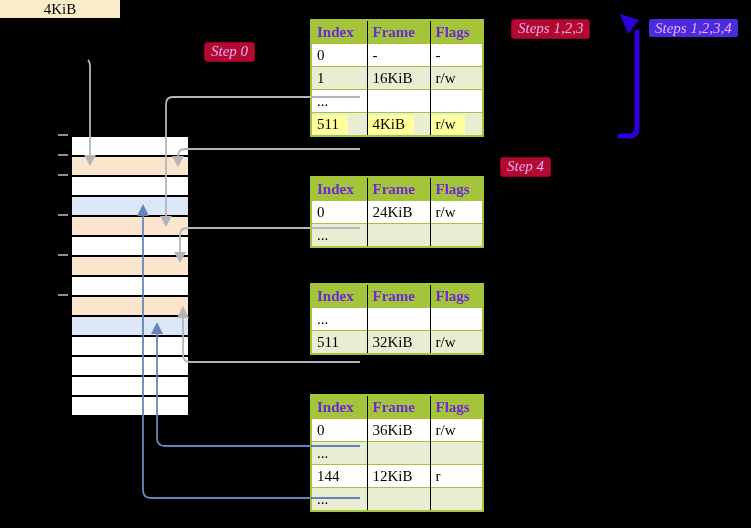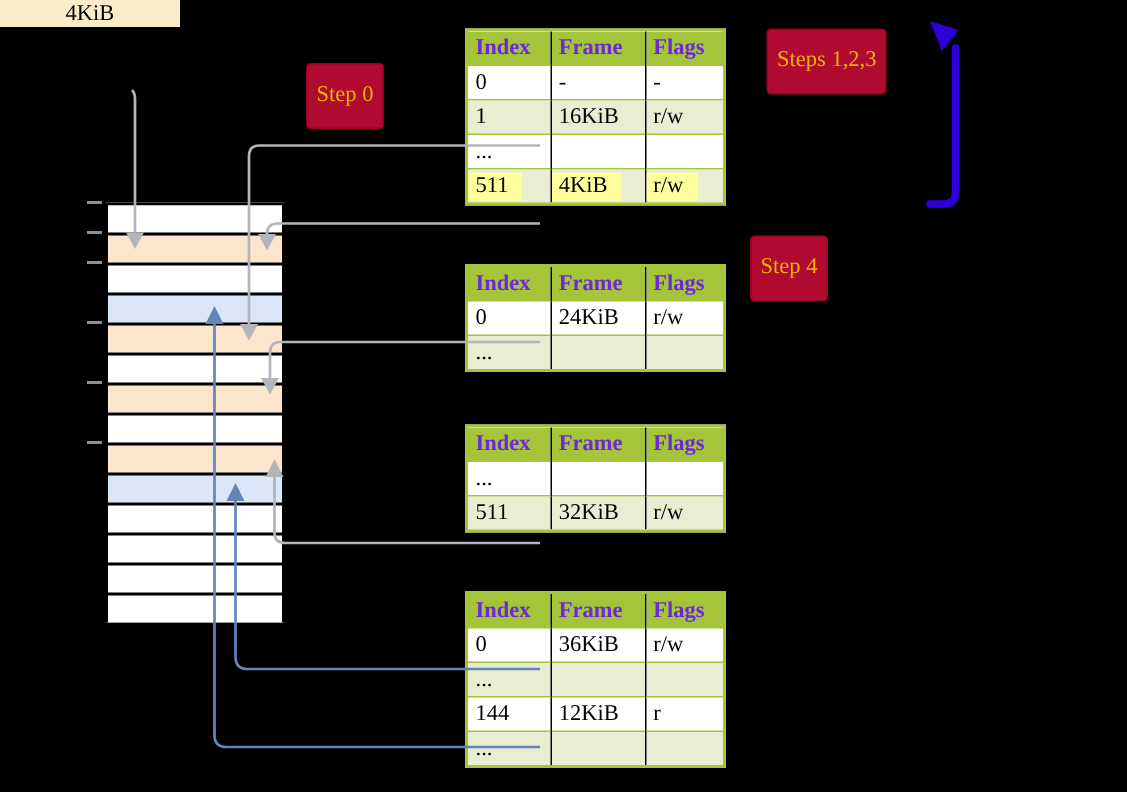--- a/index.html
+++ b/index.html
@@ -9,22 +9,22 @@
     font-family:"Liberation Serif","DejaVu Serif",serif;
   }
   
   .frame-label {
     position:absolute; left:0; top:43; width:120px; height:18px;
     background:#fbecc9; color:#000; font-size:15px; line-height:18px;
     text-align:center;
   }
   
   .badge {
-    position:absolute; height:18px; line-height:18px; padding:12px 6px;
-    font-size:15px; color:#eab308; border-radius:3px; white-space:nowrap;
+    position:absolute; height:18px; line-height:18px; padding:0 6px;
+    font-size:15px; color:#f0abfc; border-radius:3px; white-space:nowrap;font-style:italic;
   }
   .badge.red  { background:#b00a30; border:1px solid #99001f; line-height:16px; }
   .badge.blue { background:#4a2be0; border-radius:2px; }
   #badge-step0     { left:204px; top:42px; }
   #badge-steps123  { left:511px; top:19px; }
   #badge-steps1234 { left:649px; top:19px; }
   #badge-step4     { left:500px; top:157px; }
   
   .memory-column {
     position:absolute; left:70px; top:135px; width:120px; height:280px;
@@ -69,20 +69,21 @@
 </style>
 </head>
 <body>
 
 <div class="canvas">
 
   <div class="frame-label">4KiB</div>
 
   <div id="badge-step0" class="badge red">Step 0</div>
   <div id="badge-steps123" class="badge red">Steps 1,2,3</div>
+  <div id="badge-steps1234" class="badge blue">Steps 1,2,3,4</div>
   <div id="badge-step4" class="badge red">Step 4</div>
 
   <div class="memory-column">
       <div class="mem-row mem-empty"></div>
       <div class="mem-row mem-mapped"></div>
       <div class="mem-row mem-empty"></div>
       <div class="mem-row mem-target"></div>
       <div class="mem-row mem-mapped"></div>
       <div class="mem-row mem-empty"></div>
       <div class="mem-row mem-mapped"></div>

